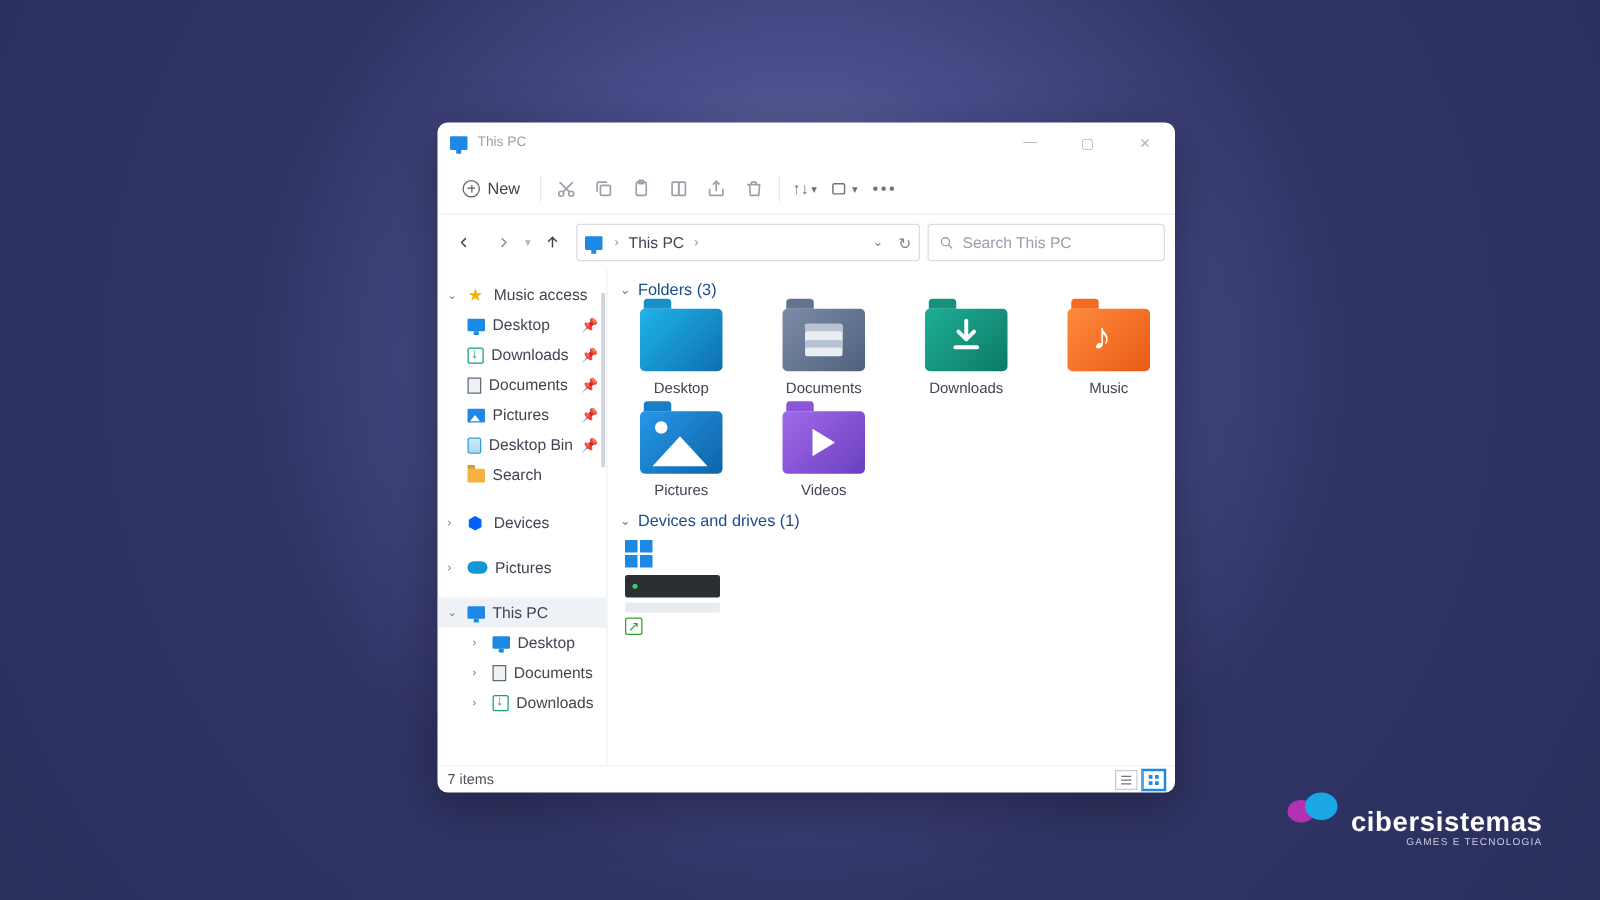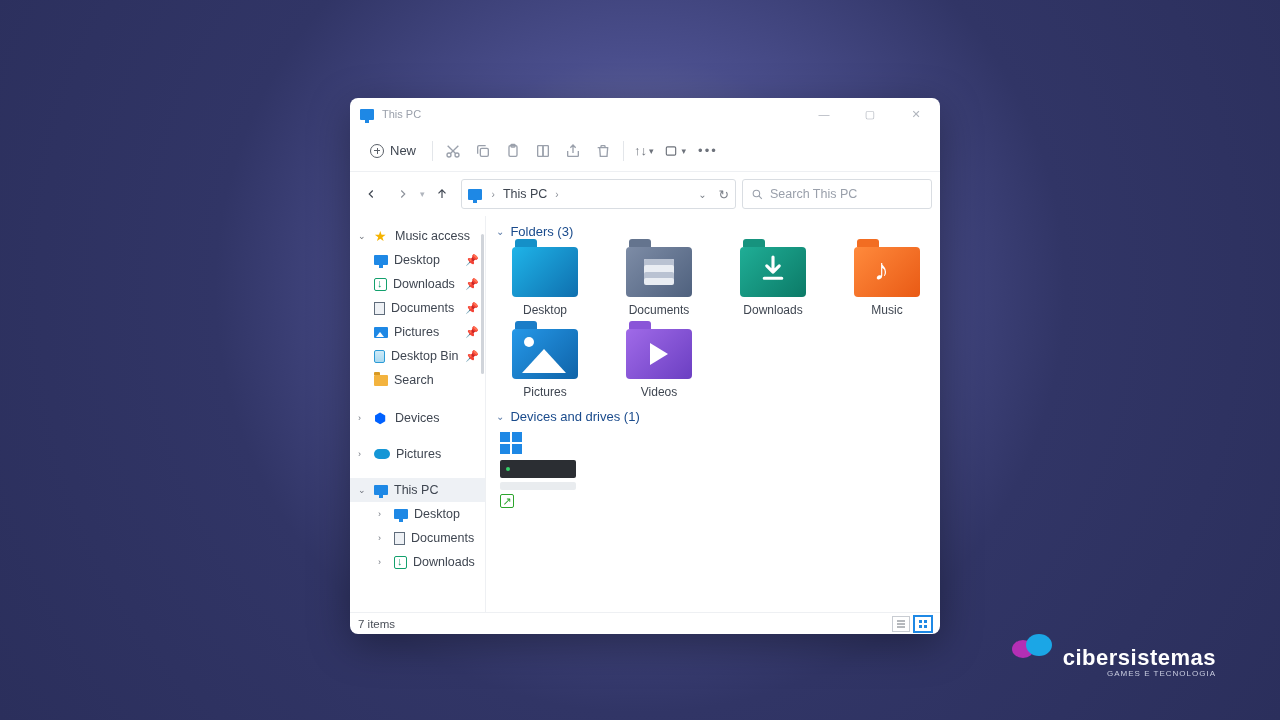--- a/index.html
+++ b/index.html
@@ -179,21 +179,21 @@
   
   .status{
     height:22px;border-top:1px solid #eef0f3;
     display:flex;align-items:center;
     padding:0 8px;font-size:11.5px;color:#4a4f58;
   }
   .status .views{ margin-left:auto;display:flex;gap:4px;}
   .status .vbtn{ width:18px;height:16px;border:1px solid #c8ccd2;background:#fff;display:flex;align-items:center;justify-content:center;cursor:pointer;}
   .status .vbtn.active{ border-color:#1e88e5;box-shadow:0 0 0 1px #1e88e5;}
   
-  .brand{ position:absolute; right:64px; bottom:42px; text-align:right;}
+  .brand{ position:absolute; right:46px; bottom:42px; text-align:right;}
   .brand .logo{ width:40px;height:28px;display:inline-block;position:relative;}
   .brand .logo::before{content:"";position:absolute;left:0;top:6px;width:22px;height:18px;background:#b42fb4;border-radius:50% 50% 50% 50%;filter:blur(0.3px);}
   .brand .logo::after{content:"";position:absolute;left:14px;top:0;width:26px;height:22px;background:#1ba6e6;border-radius:50%;}
   .brand .txt{ color:#fff;font-weight:800;font-size:22px;letter-spacing:0.5px;display:inline-block;vertical-align:middle;margin-left:6px;}
   .brand .sub{ color:#c9cde0;font-size:8px;letter-spacing:1px;margin-top:-2px;margin-left:48px;}
 </style>
 </head>
 <body>
 
 <div class="window">

